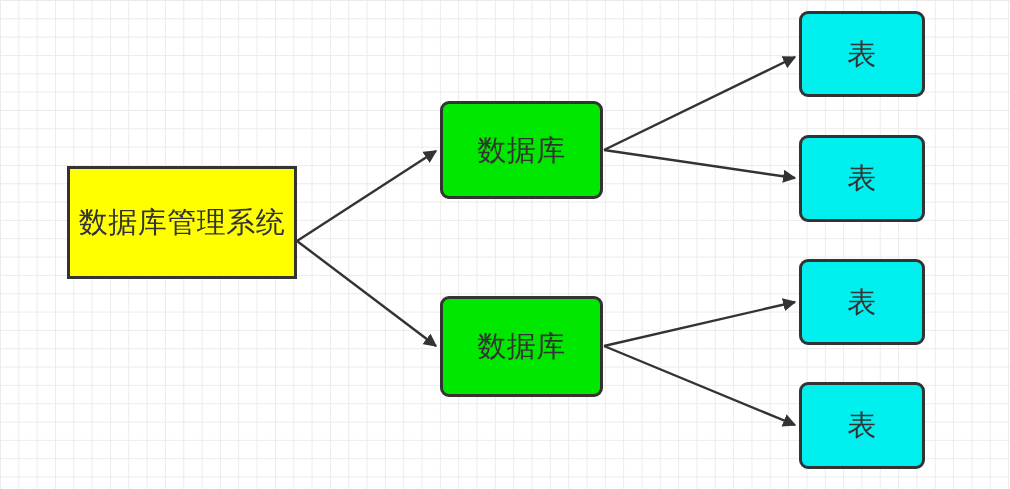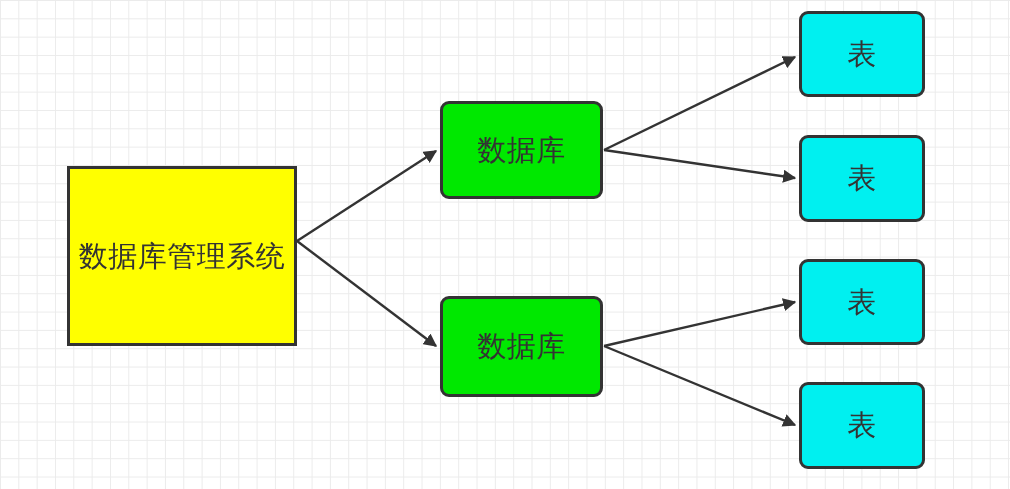--- a/index.html
+++ b/index.html
@@ -31,21 +31,21 @@
     display: flex;
     align-items: center;
     justify-content: center;
     font-size: 29px;
     line-height: 1;
     color: #333333;
     letter-spacing: 0.5px;
     white-space: nowrap;
   }
   .node.rounded { border-radius: 9px; }
-  .n-dbms { left: 67px;  top: 166px; width: 230px; height: 180px; }
+  .n-dbms { left: 67px;  top: 166px; width: 230px; height: 113px; }
   .n-db1  { left: 440px; top: 101px; width: 163px; height: 98px;  }
   .n-db2  { left: 440px; top: 296px; width: 163px; height: 101px; }
   .n-t1   { left: 799px; top: 11px;  width: 126px; height: 86px;  }
   .n-t2   { left: 799px; top: 135px; width: 126px; height: 87px;  }
   .n-t3   { left: 799px; top: 259px; width: 126px; height: 86px;  }
   .n-t4   { left: 799px; top: 382px; width: 126px; height: 87px;  }
   .edge-line {
     stroke-width: 2.4px;
     fill: none;
   }

